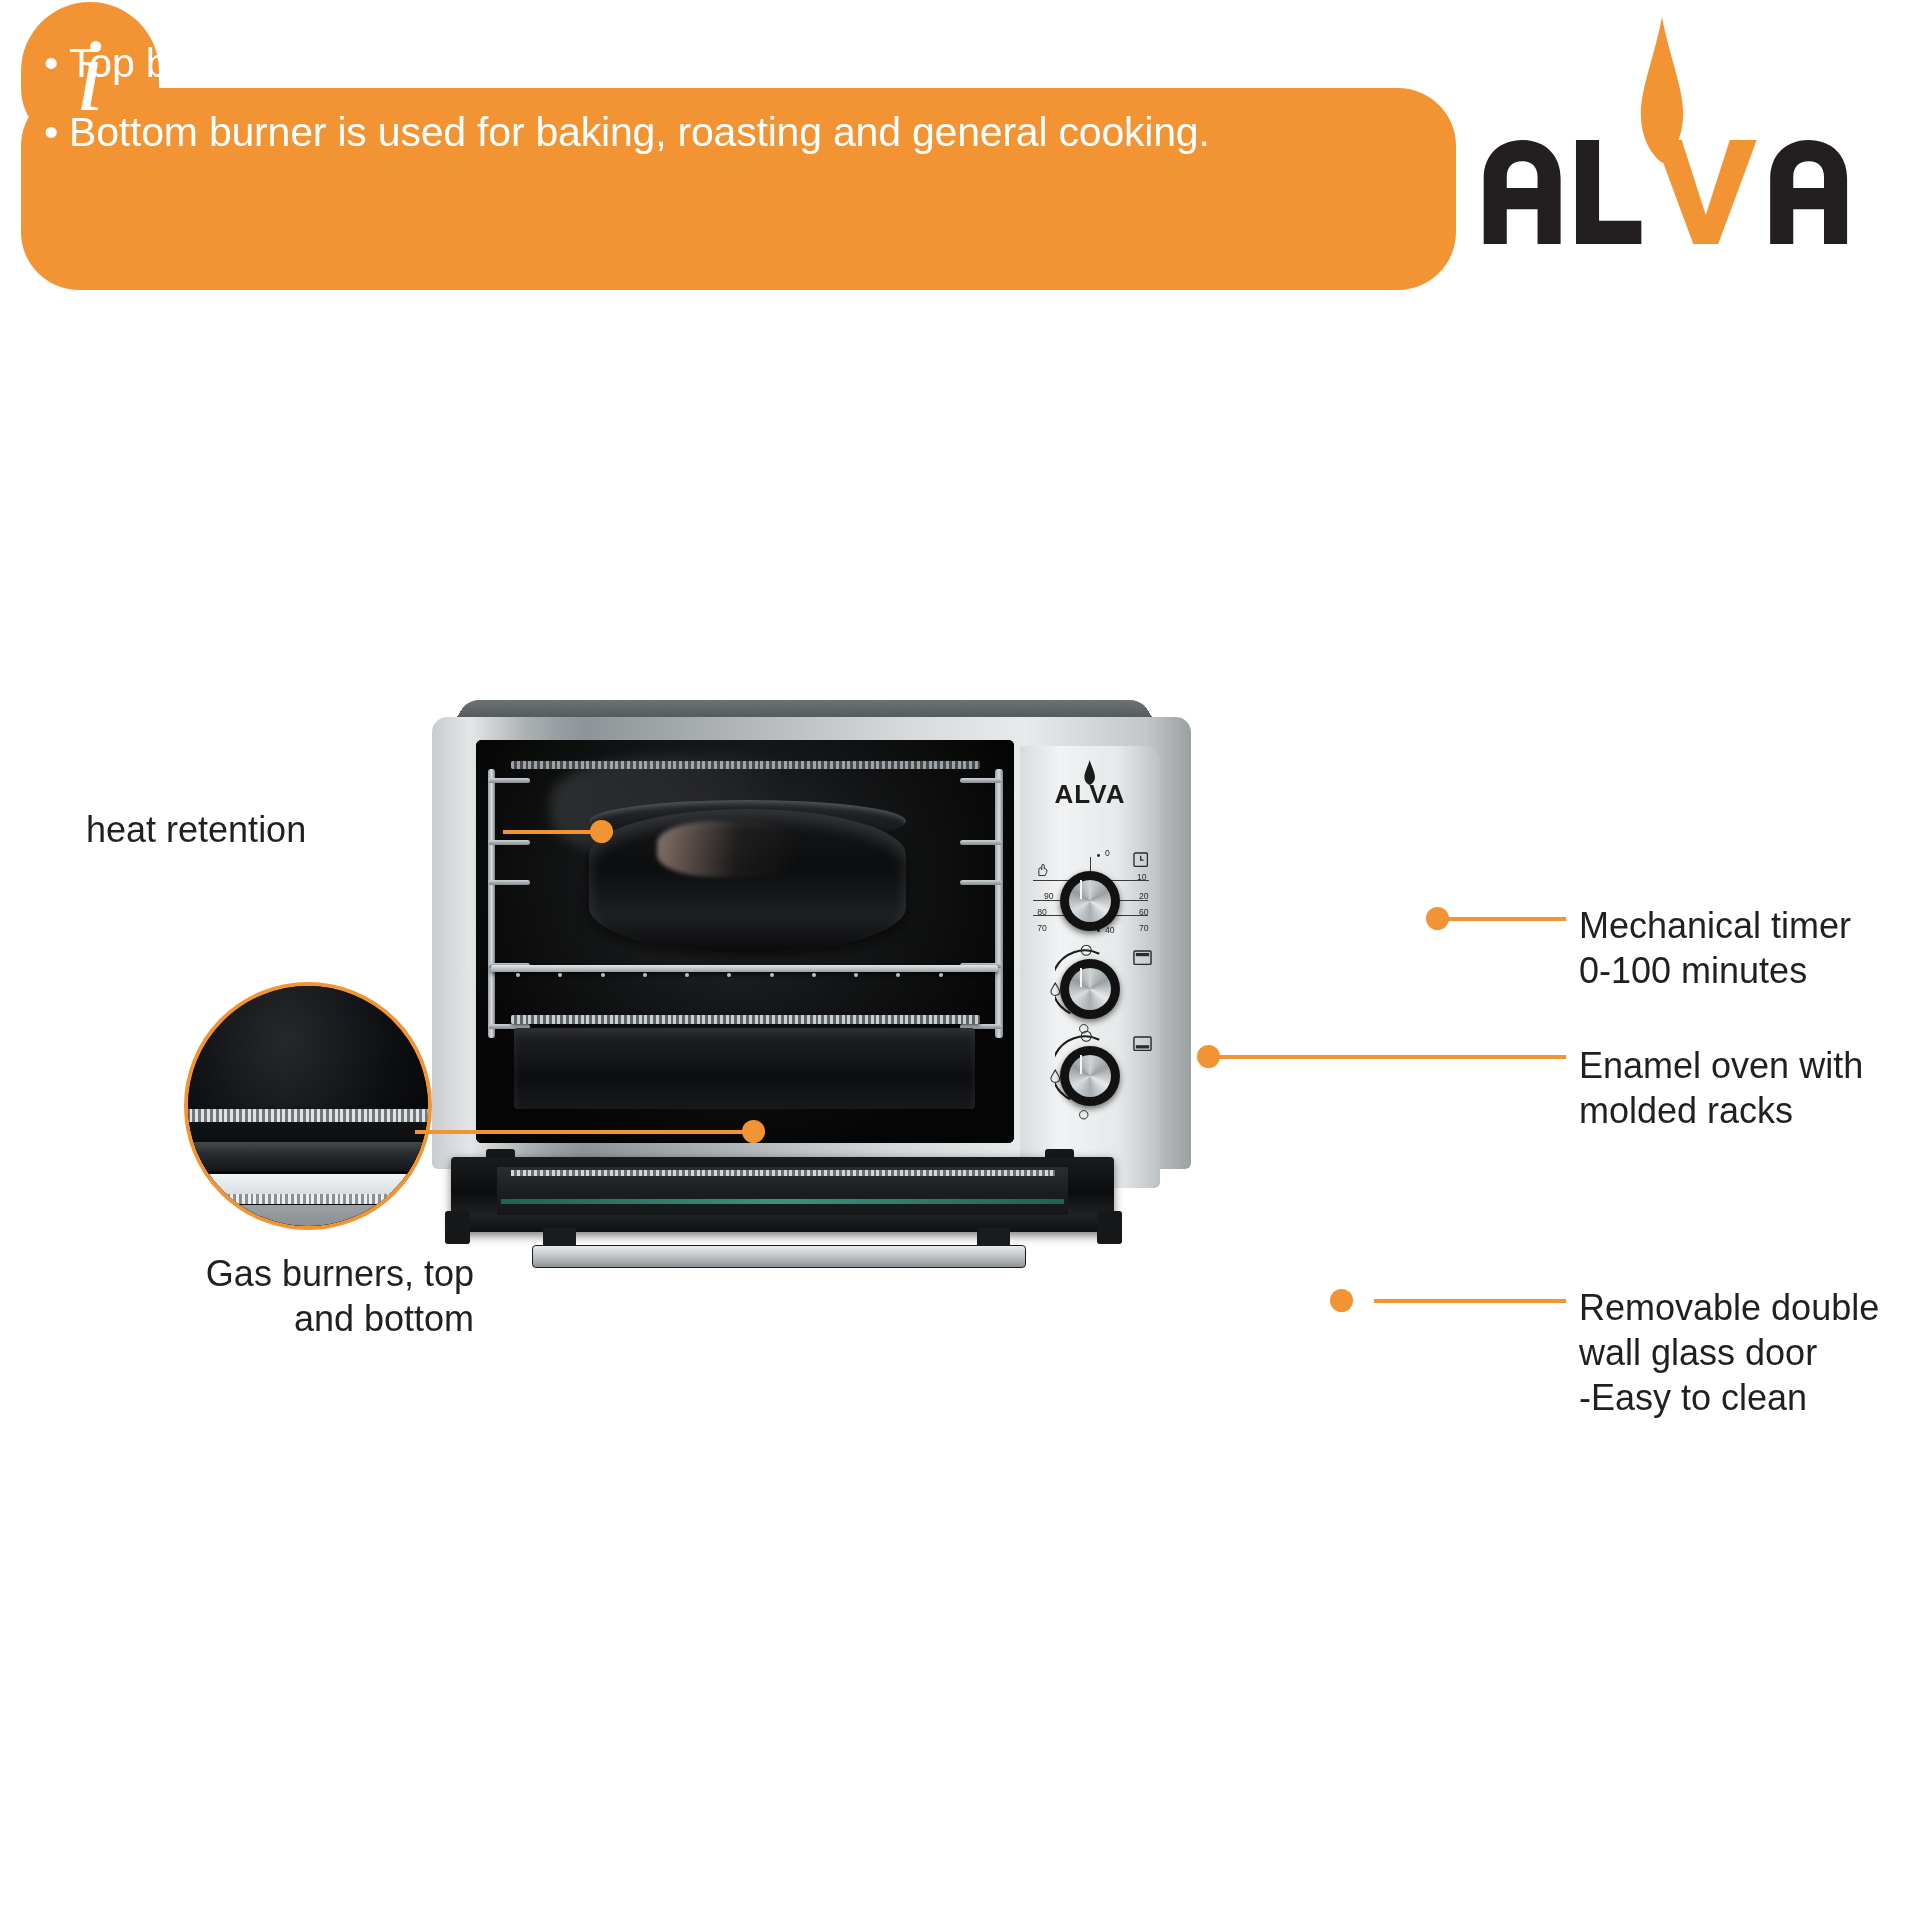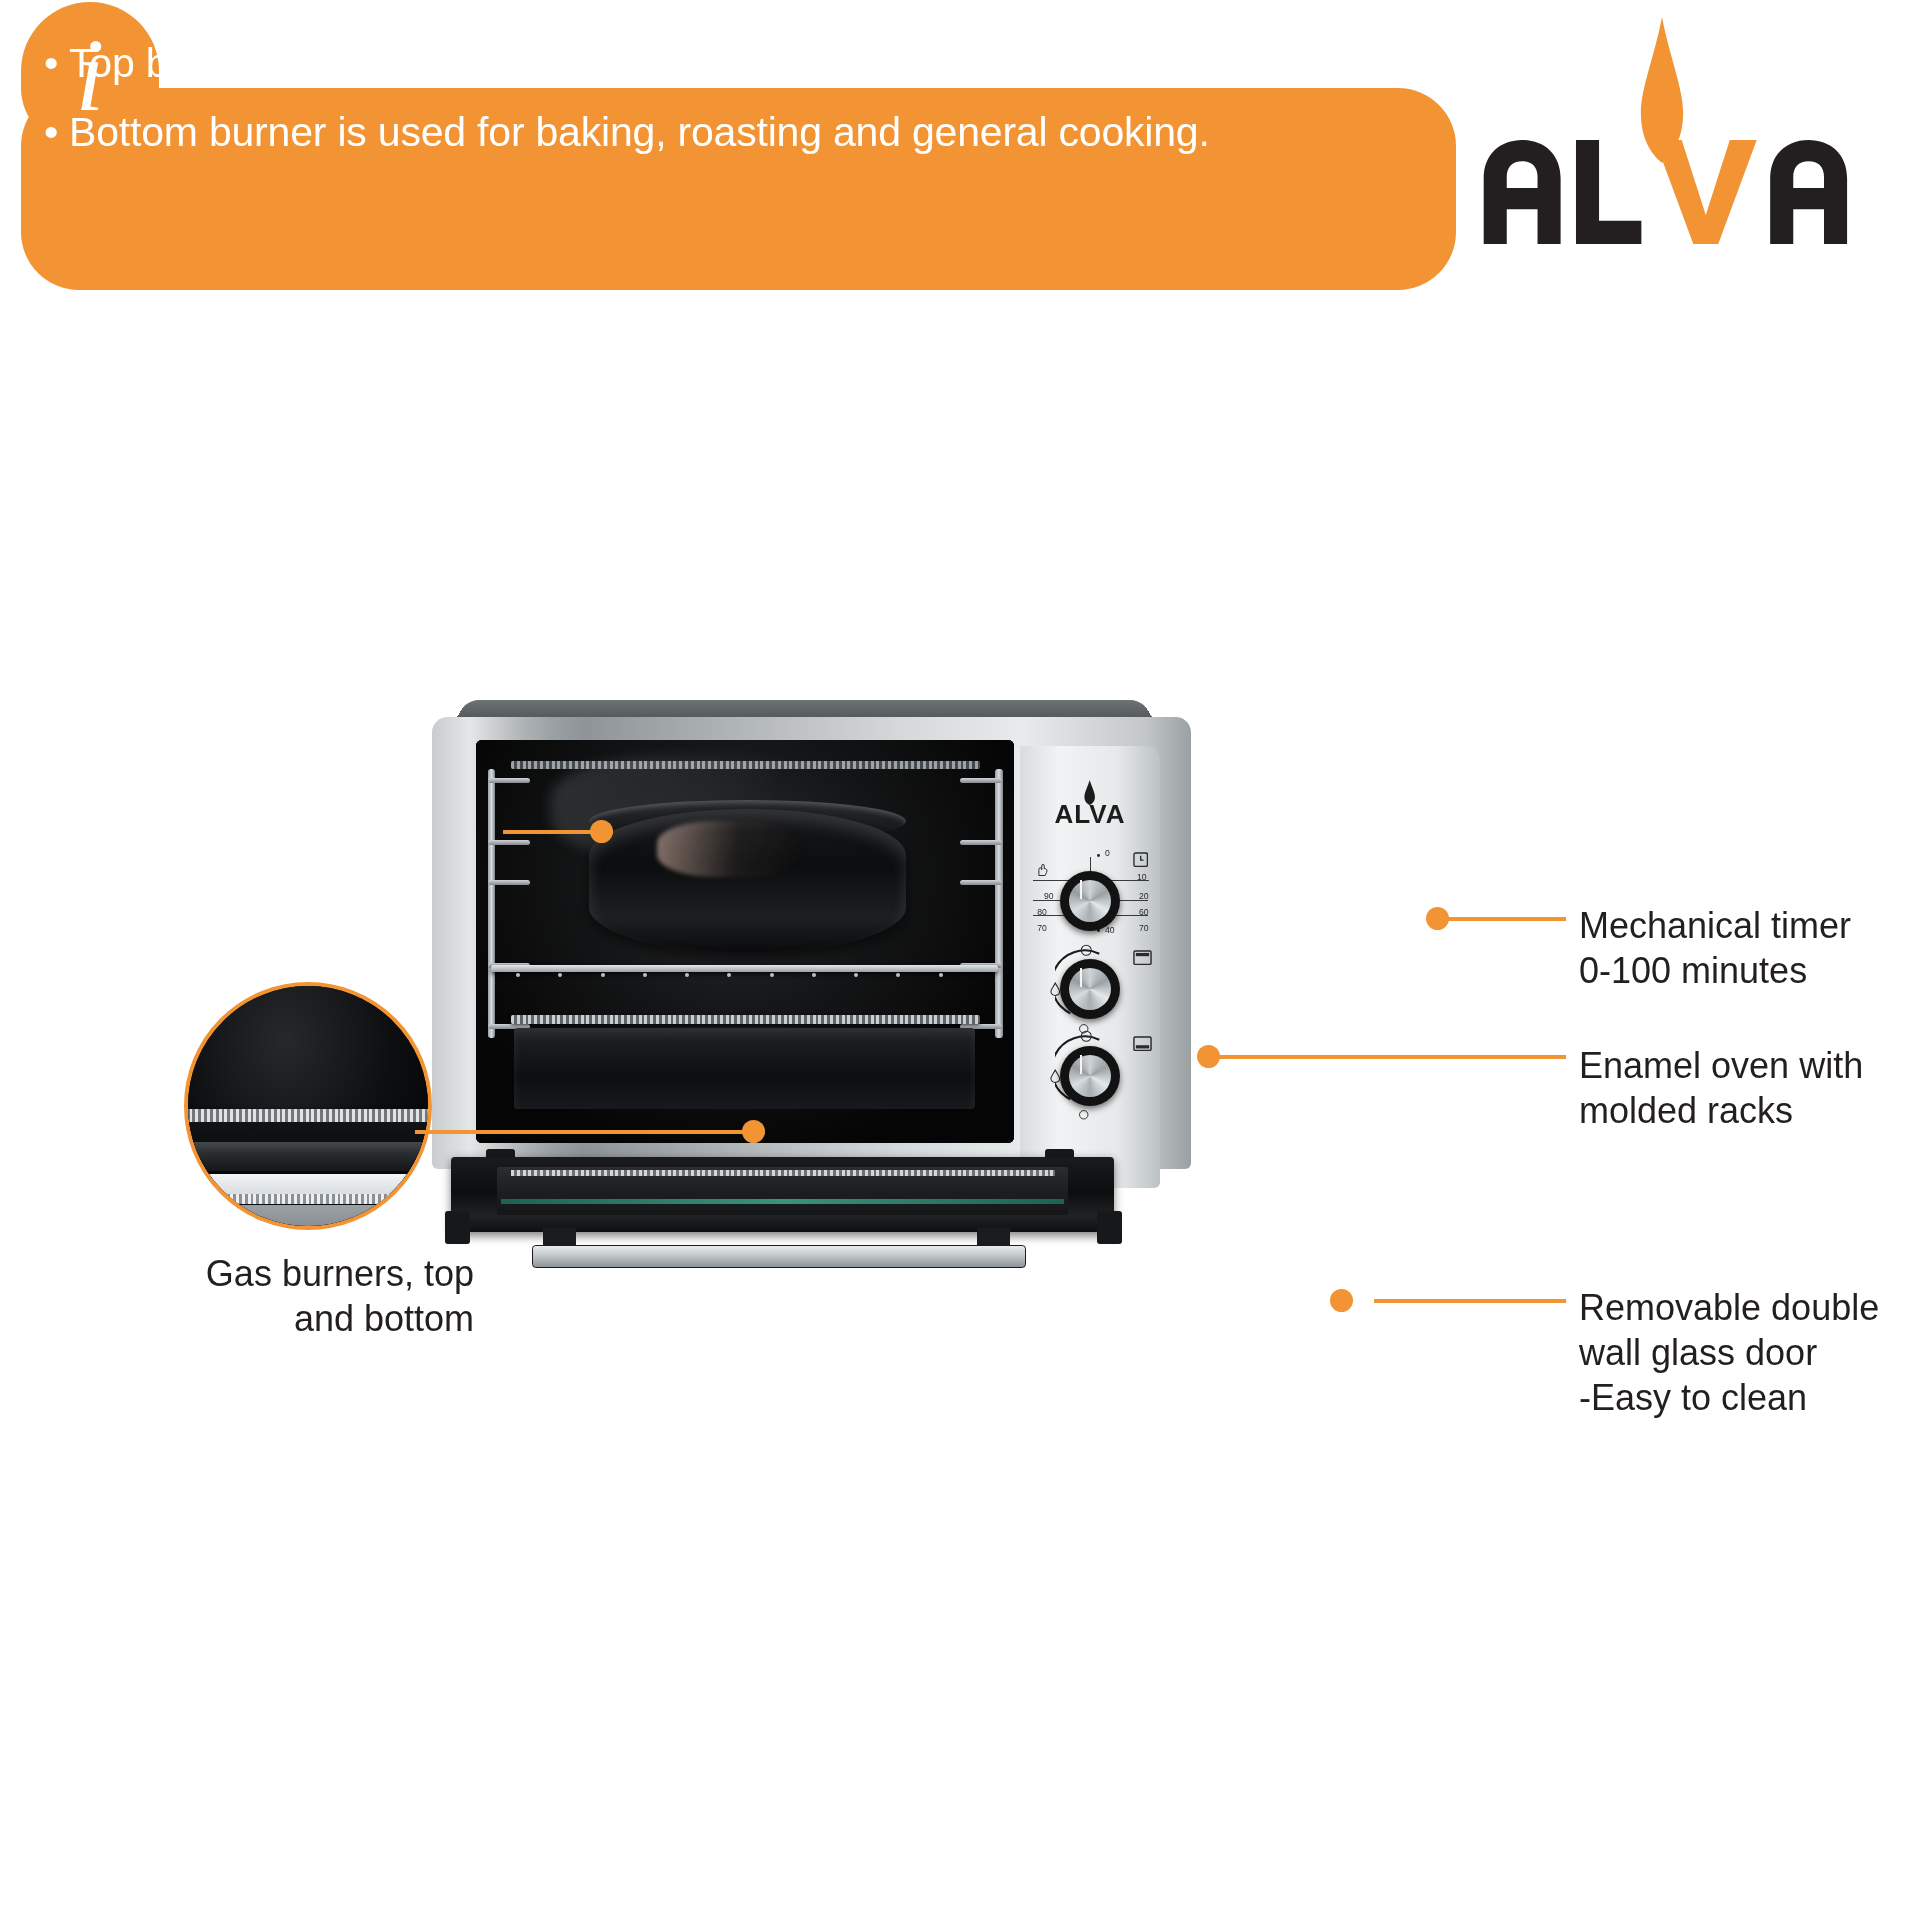--- a/index.html
+++ b/index.html
@@ -76,21 +76,21 @@
       border-radius:1.9px;box-shadow:0 1px 3.8px rgba(0,0,0,.8);}
   
   #burner-top{position:absolute;left:35px;top:21px;width:469px;height:7.7px;
       background:repeating-linear-gradient(90deg,#b8bdc1 0 2.9px,#4e5356 2.9px 5.8px);
       border-radius:1.9px;opacity:.85;}
 
   
   #panel{position:absolute;left:588px;top:29px;width:140px;height:442px;
       background:linear-gradient(90deg,#d9dcde 0%,#f1f3f4 28%,#e6e9ea 70%,#bcc1c4 100%);
       border-radius:0 13.4px 5.8px 0;}
-  #panel-alva{position:absolute;left:0;top:33px;width:140px;text-align:center;margin-top:20px;}
+  #panel-alva{position:absolute;left:0;top:33px;width:140px;text-align:center;}
   #panel-alva-flame{position:absolute;left:63px;top:-19px;width:13.4px;height:25px;}
   #panel-alva-word{font-size:26px;font-weight:bold;letter-spacing:1px;color:#1c1c1c;
       font-family:"Liberation Sans",sans-serif;}
   .knob{position:absolute;width:60px;height:60px;border-radius:50%;
       background:#121212;box-shadow:0 2.9px 6.7px rgba(0,0,0,.55);}
   .knob-face{position:absolute;left:8.6px;top:8.6px;width:42px;height:42px;border-radius:50%;
       background:conic-gradient(#cfd3d6,#9aa0a4,#e6e9ea,#a7adb1,#d9dde0,#959b9f,#cfd3d6);}
   .knob-line{position:absolute;left:20px;top:8.6px;width:1.9px;height:19px;background:#f2f4f5;}
   .dial-num{position:absolute;font-size:8.6px;color:#2a2a2a;
       font-family:"Liberation Sans",sans-serif;}
@@ -346,20 +346,21 @@
   <div id="inset-img"></div>
   <div id="inset-burner-a"></div>
   <div id="inset-shadow"></div>
   <div id="inset-plate"></div>
   <div id="inset-white"></div>
   <div id="inset-burner-b"></div>
   <div id="inset-bottom"></div>
 </div>
 
 <div class="callout" style="left:86px;top:807px;width:413px;">
+  <div>heat retention</div>
 </div>
 <div class="conn" style="left:503px;top:830px;width:110px;"></div>
 <div class="dot" style="left:590px;top:820px;"></div>
 
 <div class="callout callout-c" style="left:136px;top:1251px;width:338px;">
   <div>Gas burners, top</div>
   <div>and bottom</div>
 </div>
 <div class="conn" style="left:415px;top:1130px;width:350px;"></div>
 <div class="dot" style="left:742px;top:1120px;"></div>

